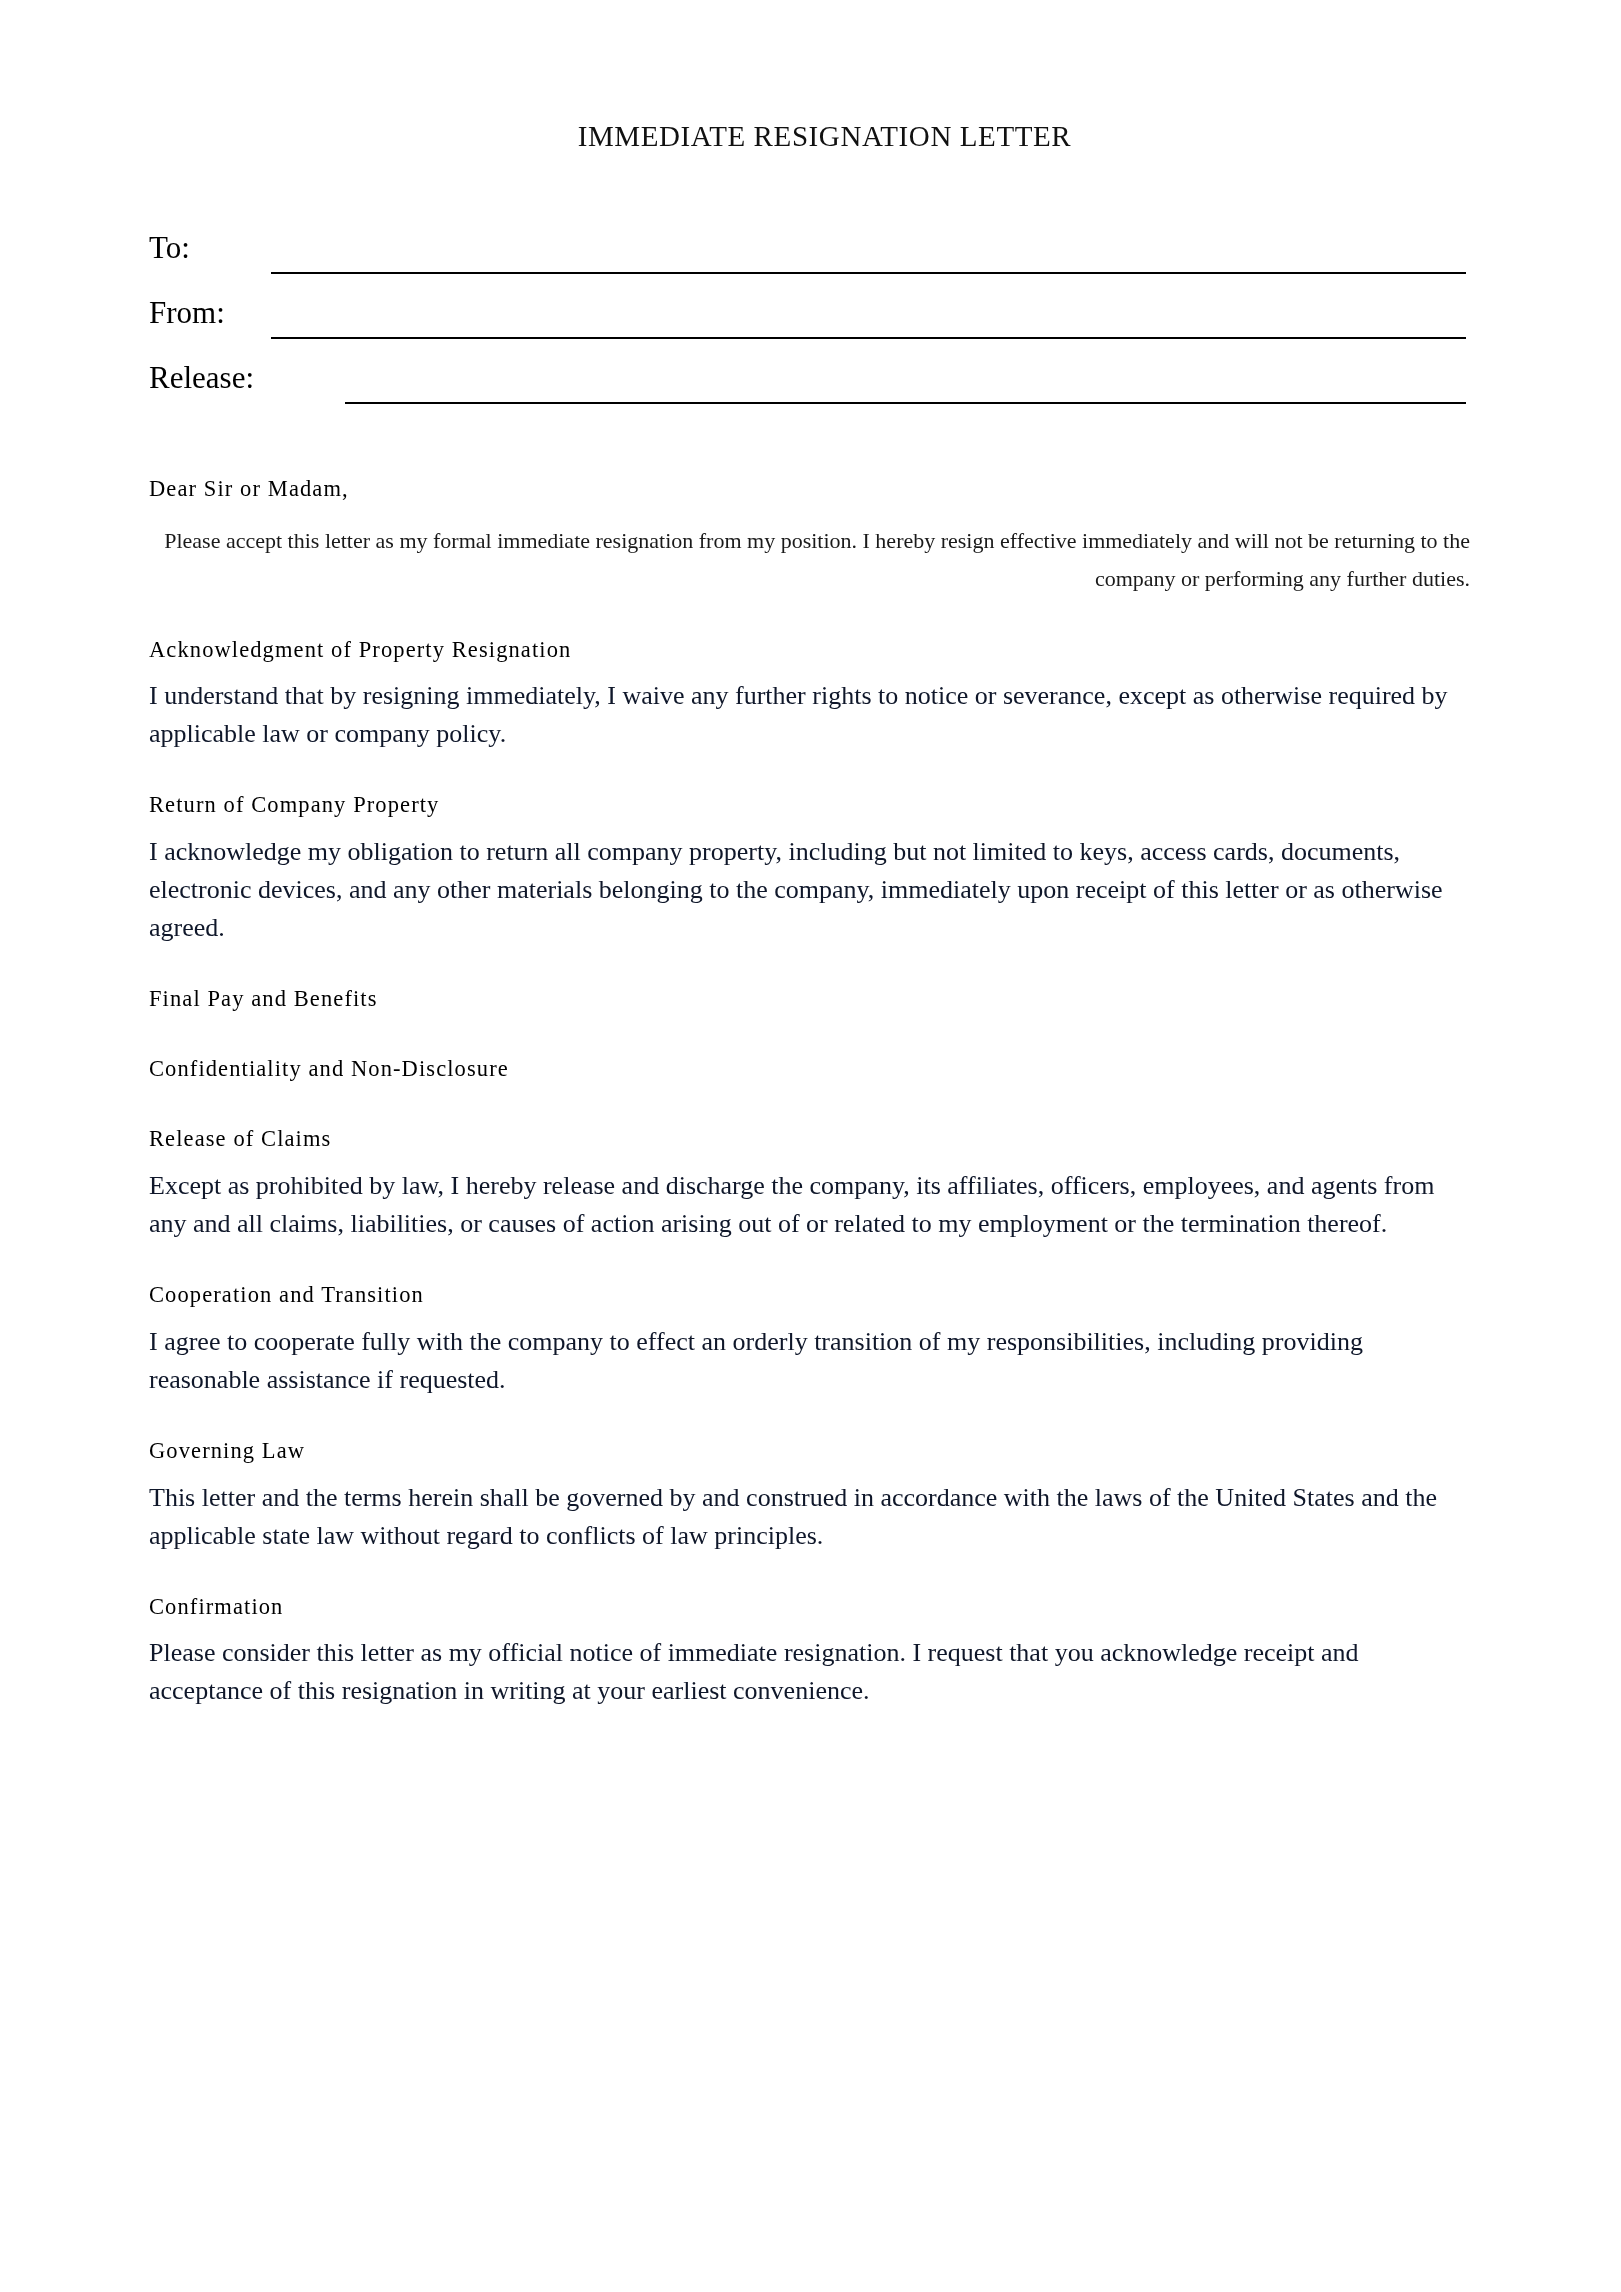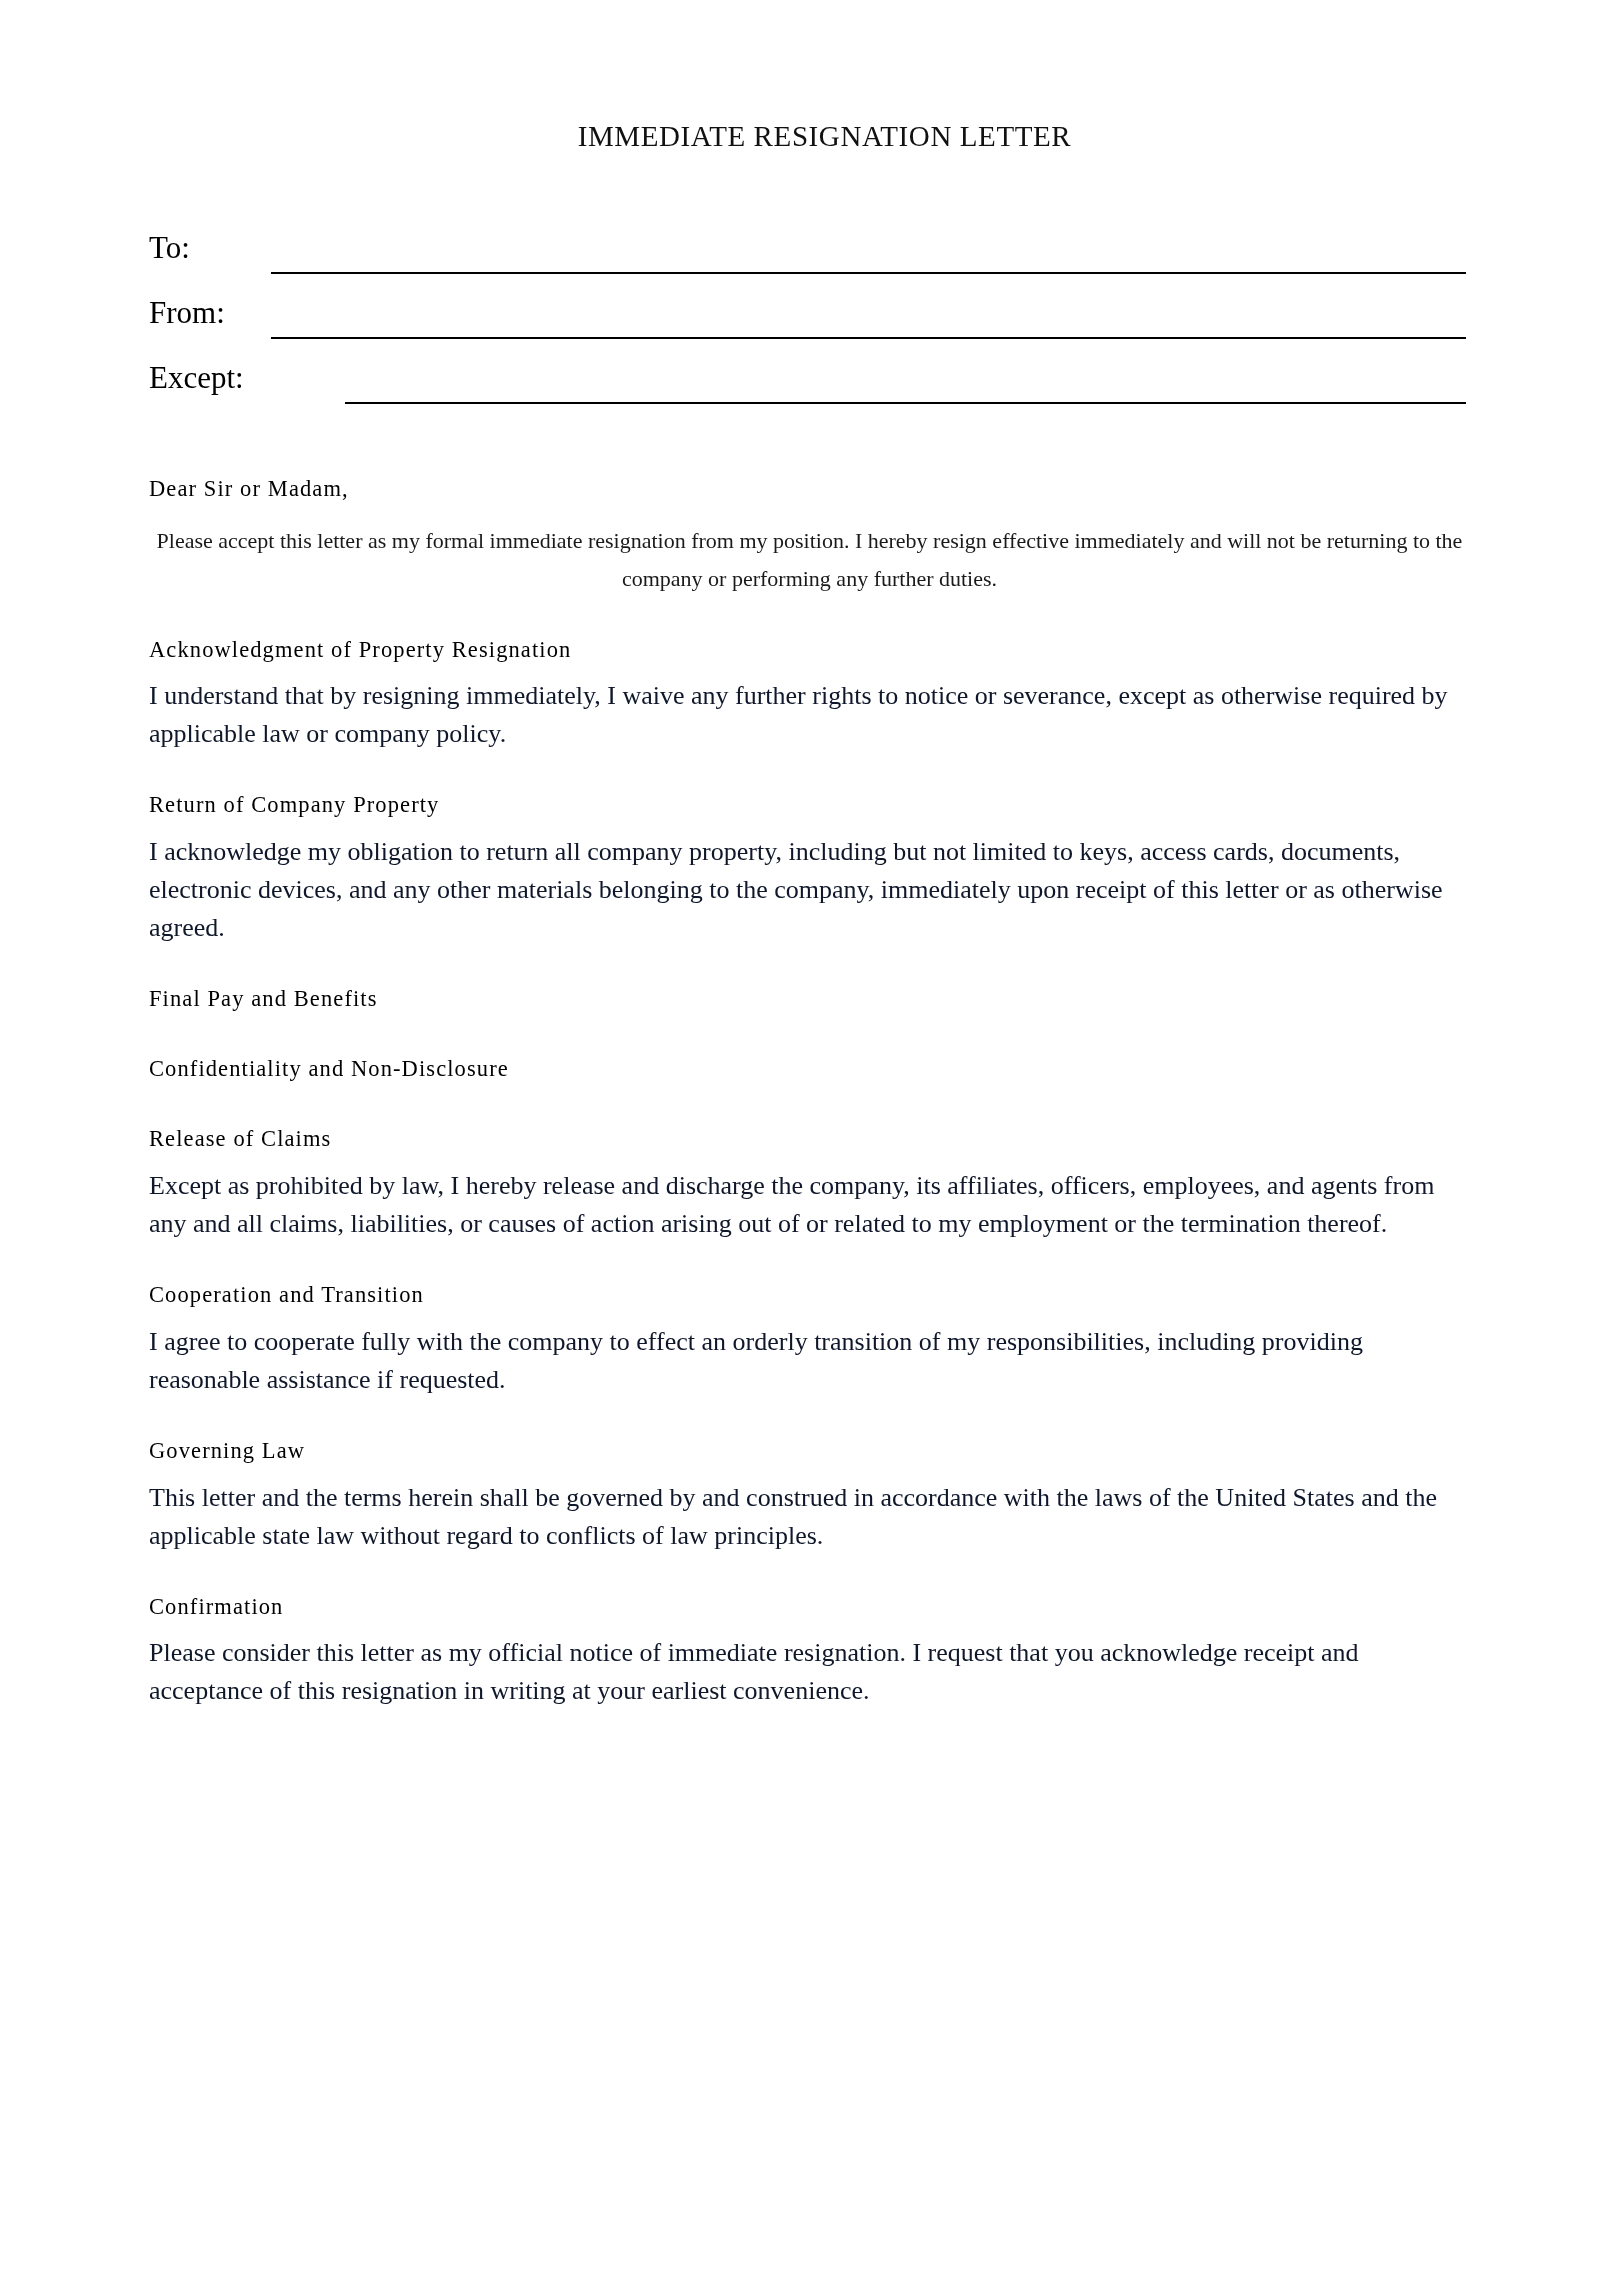--- a/index.html
+++ b/index.html
@@ -74,21 +74,21 @@
     line-height: 39px;
     letter-spacing: 1.1px;
     margin: 0 0 13.7px 0;
     color: #000;
   }
   .para {
     font-size: 22px;
     line-height: 38px;
     margin: 0;
     color: #1a1a1a;
-    text-align: center;
+    text-align: right;
   }
   .section {
     margin-top: 33px;
   }
   .section-heading {
     font-size: 22.5px;
     line-height: 37px;
     letter-spacing: 1.1px;
     margin: 0 0 9.8px 0;
     font-weight: 400;
@@ -114,21 +114,21 @@
       <span class="field-label">To:</span>
       <span class="field-rule rule-to"></span>
     </div>
 
     <div class="field-row">
       <span class="field-label">From:</span>
       <span class="field-rule rule-from"></span>
     </div>
 
     <div class="field-row">
-      <span class="field-label">Except:</span>
+      <span class="field-label">Release:</span>
       <span class="field-rule rule-subj"></span>
     </div>
 
   </div>
 
   <div class="body-wrap">
 
     <p class="salutation">Dear Sir or Madam,</p>
 
     <p class="para">Please accept this letter as my formal immediate resignation from my position. I hereby resign effective immediately and will not be returning to the company or performing any further duties.</p>

